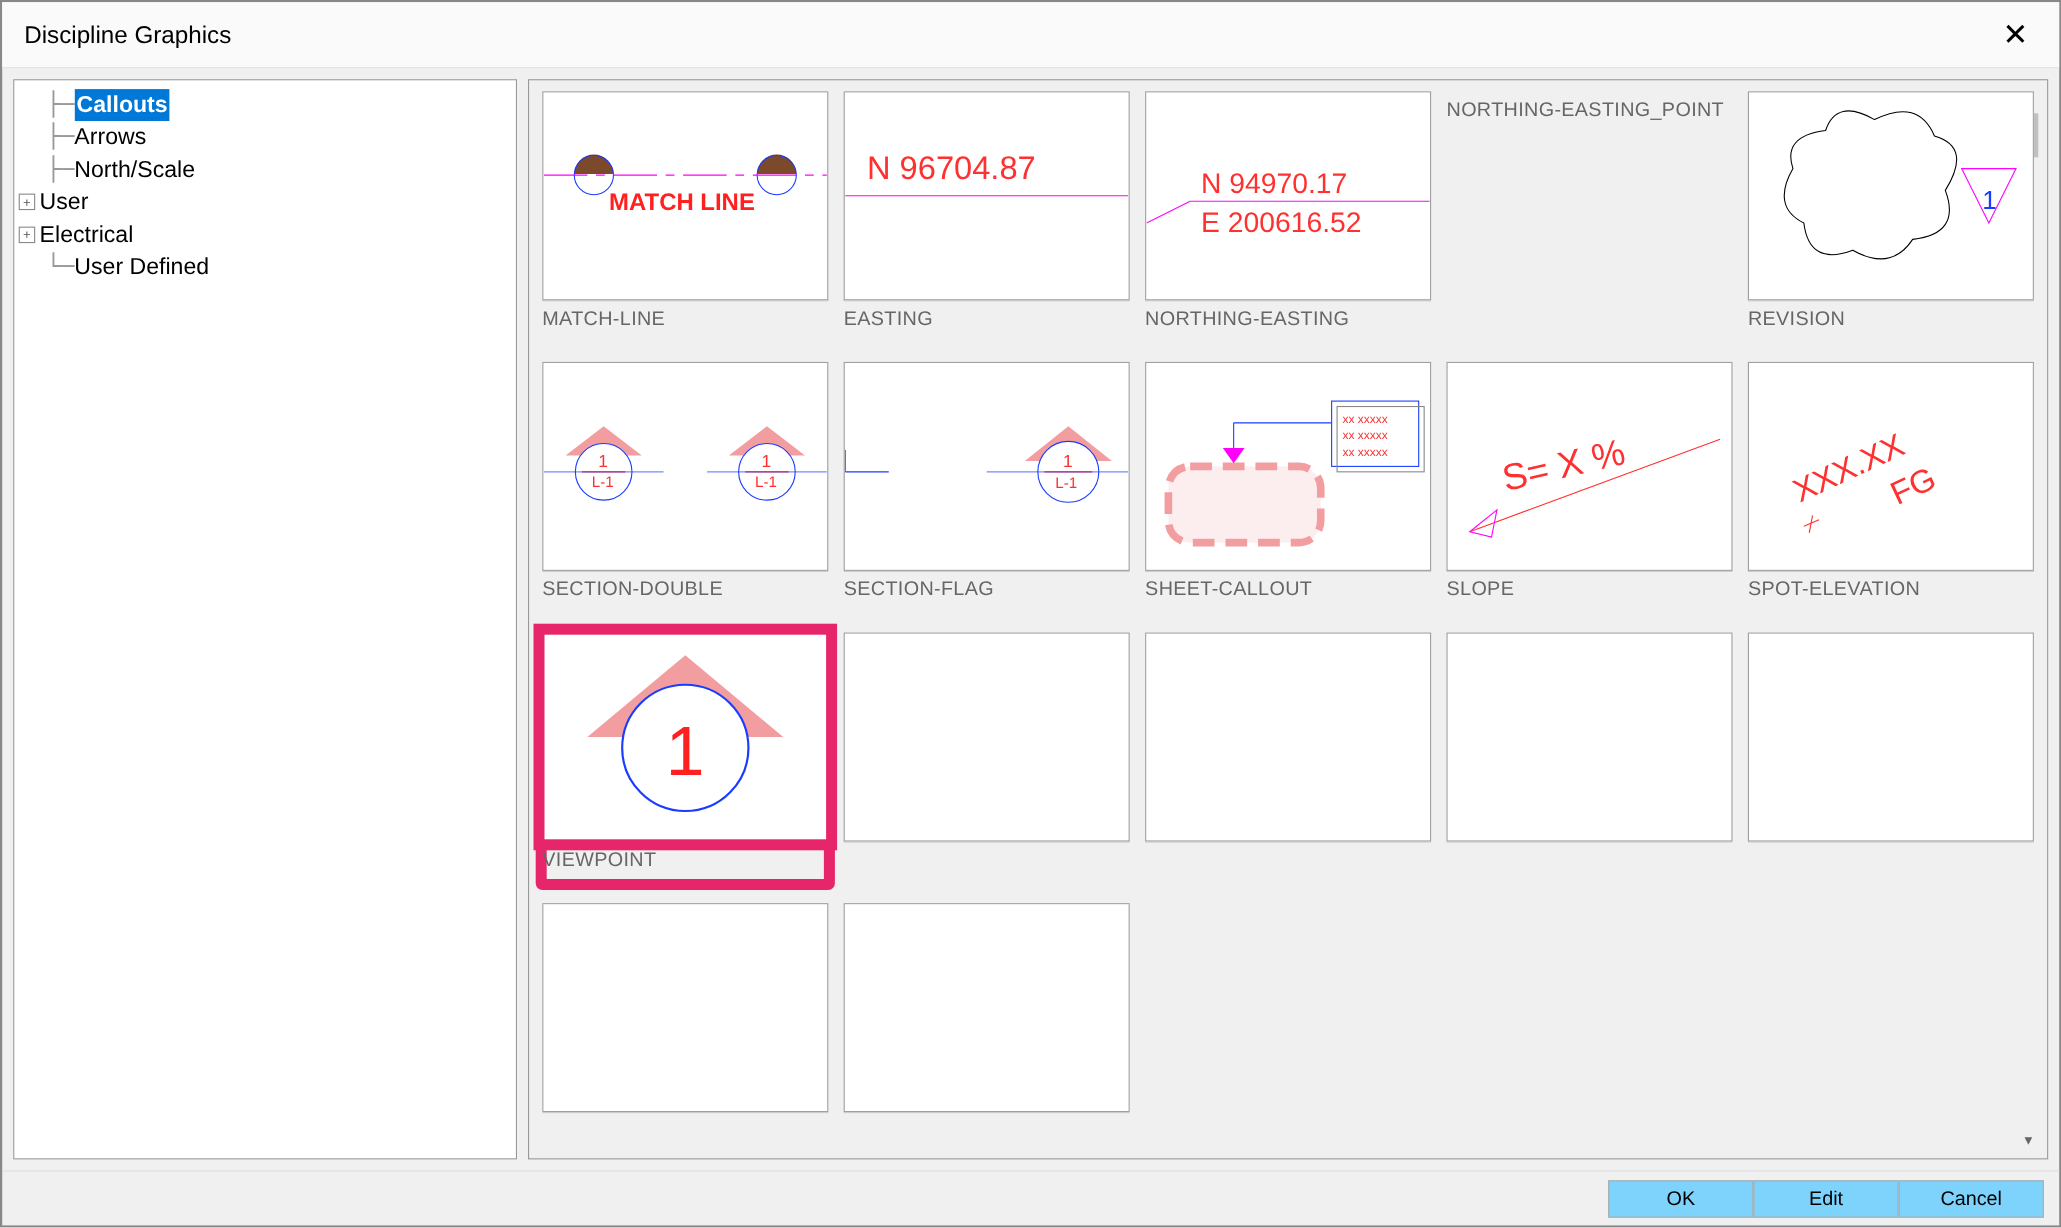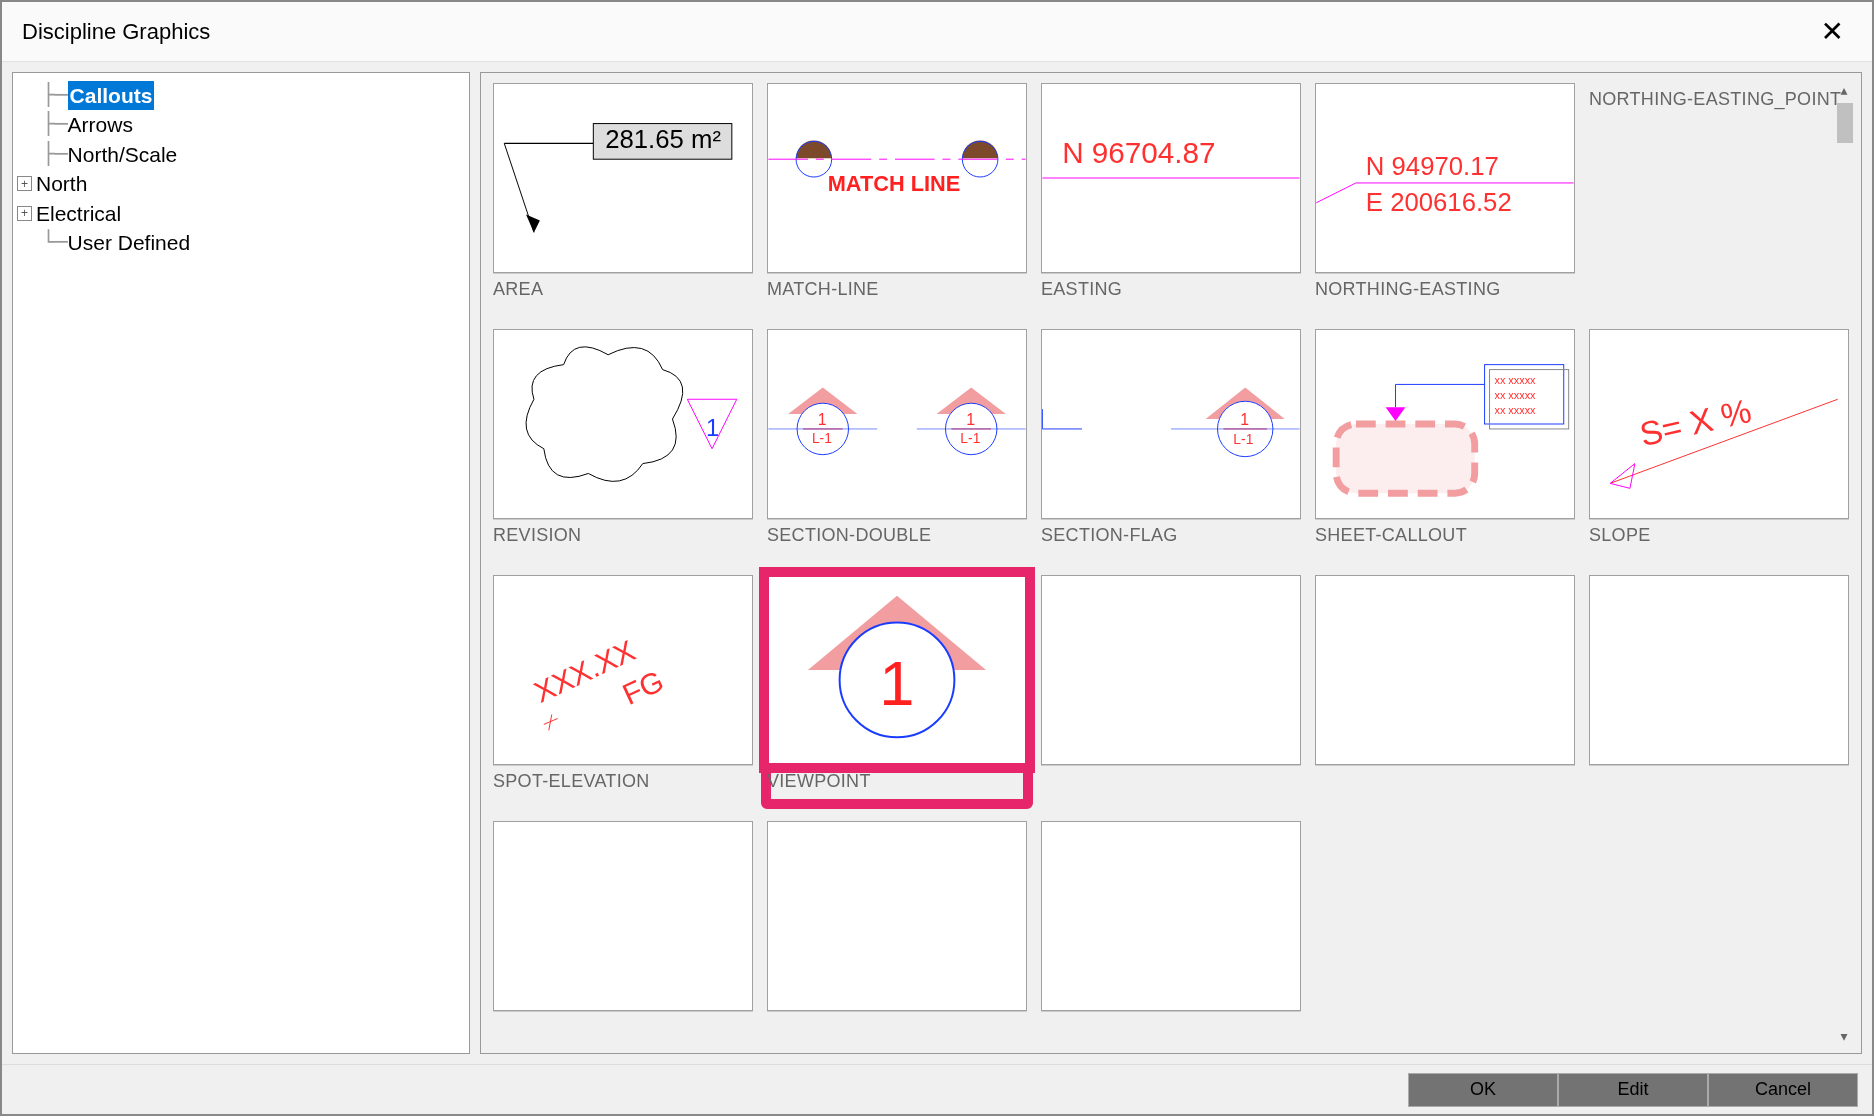--- a/index.html
+++ b/index.html
@@ -140,22 +140,22 @@
 .footer {
   height: 50px;
   display: flex;
   justify-content: flex-end;
   align-items: center;
   padding: 0 14px;
   gap: 0;
   border-top: 1px solid #ddd;
 }
 .btn {
-  width: 150px; height: 34px;
-  background: #737373;
+  width: 132px; height: 34px;
+  background: #7dd3fc;
   border: 1px solid #aaa;
   font-size: 18px;
   color: #000;
   cursor: pointer;
 }
 </style>
 </head>
 <body>
 
 <div class="dialog">
@@ -174,50 +174,38 @@
       <div class="tree-row">
         <span class="tree-branch">  ├─</span>
         <span>Arrows</span>
       </div>
       <div class="tree-row">
         <span class="tree-branch">  ├─</span>
         <span>North/Scale</span>
       </div>
       <div class="tree-row">
         <span class="tree-expand">+</span>
-        <span>North</span>
+        <span>User</span>
       </div>
       <div class="tree-row">
         <span class="tree-expand">+</span>
         <span>Electrical</span>
       </div>
       <div class="tree-row">
         <span class="tree-branch">  └─</span>
         <span>User Defined</span>
       </div>
     </div>
 
     <div class="content">
       <div class="scroll-up">▴</div>
       <div class="scroll-thumb"></div>
       <div class="scroll-down">▾</div>
       <div class="grid">
 
-        <div class="tile">
-          <div class="tile-preview">
-            <svg viewBox="0 0 260 190">
-              <line x1="10" y1="60" x2="100" y2="60" stroke="#000" stroke-width="1.5"></line>
-              <rect x="100" y="40" width="140" height="36" fill="#ddd" stroke="#000"></rect>
-              <text x="112" y="65" font-size="26" font-family="Arial">281.65 m²</text>
-              <line x1="10" y1="60" x2="40" y2="150" stroke="#000"></line>
-              <polygon points="40,150 32,132 46,138" fill="#000"></polygon>
-            </svg>
-          </div>
-          <div class="tile-label">AREA</div>
-        </div>
 
 
 
         <div class="tile">
           <div class="tile-preview">
             <svg viewBox="0 0 260 190">
               <path d="M28 75 A18 18 0 0 1 64 75 Z" fill="#7c4a2a"></path>
               <path d="M196 75 A18 18 0 0 1 232 75 Z" fill="#7c4a2a"></path>
               <circle cx="46" cy="76" r="18" stroke="#1a3cff" fill="none"></circle>
               <circle cx="214" cy="76" r="18" stroke="#1a3cff" fill="none"></circle>

